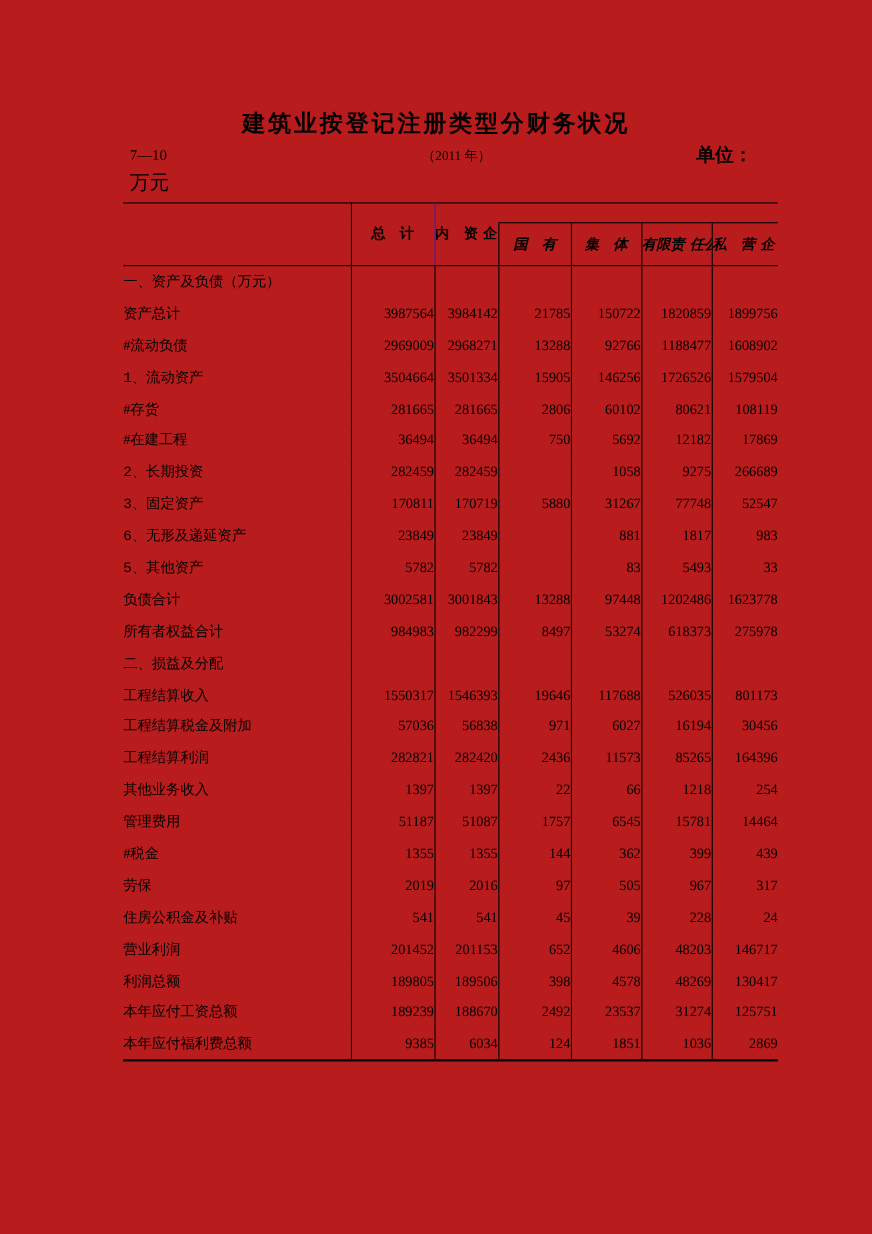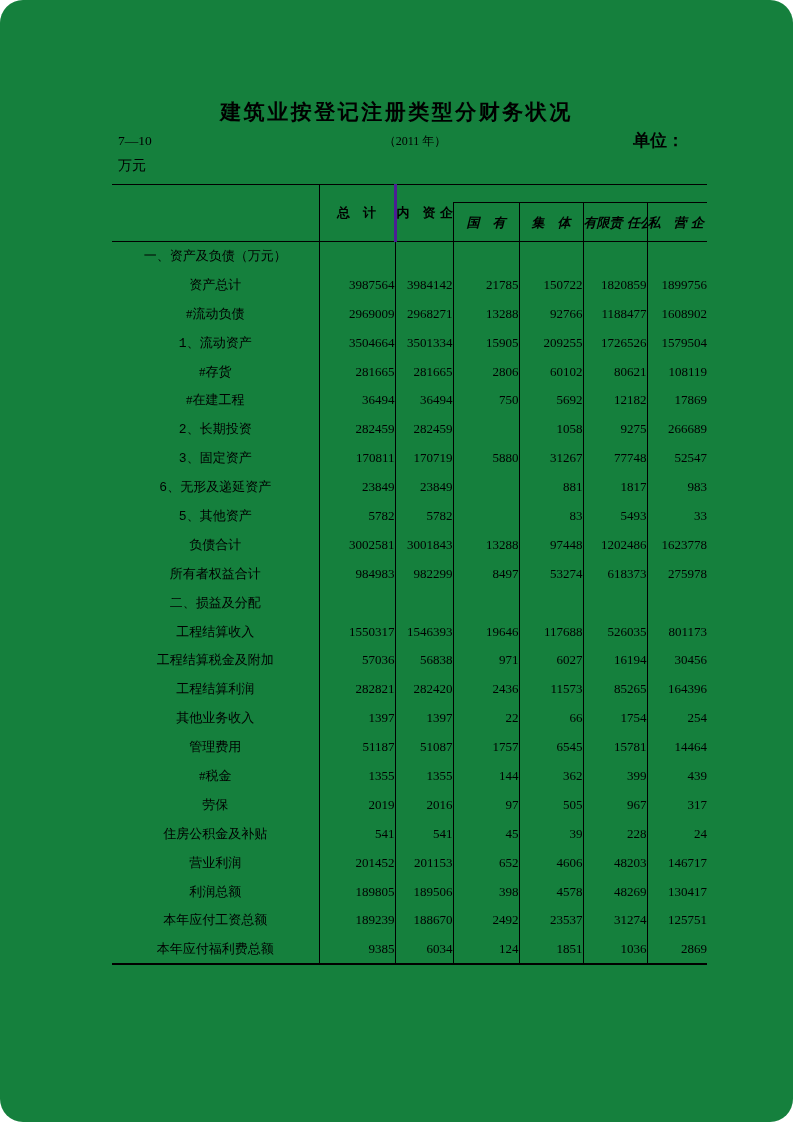--- a/index.html
+++ b/index.html
@@ -1,23 +1,22 @@
 <!DOCTYPE html>
 <html><head>
 <meta charset="utf-8">
 <style>
   html,body{margin:0;padding:0;background:#ffffff;}
   .page{
     position:relative;
     width:793px;height:1122px;
-    background:#15803d;
+    background:#b91c1c;
     font-family:"Liberation Serif","DejaVu Serif",serif;
     color:#000;
     overflow:hidden;
-    border-radius:23px;
   }
   .title{
     position:absolute;
     top:100px;left:0;width:793px;
     margin:0;
     text-align:center;
     font-family:"DejaVu Sans","Liberation Sans",sans-serif;
     font-weight:bold;
     font-size:21px;
     letter-spacing:2.5px;
@@ -31,21 +30,21 @@
     position:absolute;top:133px;left:415px;
     transform:translateX(-50%);
     font-size:12px;line-height:16px;white-space:nowrap;
   }
   .meta-right{
     position:absolute;top:133px;left:633px;
     font-size:17px;line-height:16px;white-space:nowrap;font-weight:bold;
   }
   .meta-unit{
     position:absolute;top:158px;left:118px;
-    font-size:14px;line-height:16px;
+    font-size:18px;line-height:16px;
   }
   table.stat-table{
     position:absolute;
     top:184px;left:112px;
     width:595px;
     border-collapse:collapse;
     table-layout:fixed;
     font-size:13px;
   }
   table.stat-table th, table.stat-table td{
@@ -65,21 +64,21 @@
   }
   tr.hr1{height:18px;}
   tr.hr2{height:39px;}
   th.c-label{
     border-top:1px solid #000;
     border-right:1px solid #000;
     border-bottom:1px solid #000;
   }
   th.c-total{
     border-top:1px solid #000;
-    border-right:3px solid #4c1d95;
+    border-right:1px solid #4c1d95;
     border-bottom:1px solid #000;
     line-height:18px;
   }
   th.c-domestic{
     border-top:1px solid #000;
     border-right:none;
     border-bottom:1px solid #000;
     line-height:26px;
   }
   th.c-band{
@@ -96,21 +95,21 @@
   }
   th.c-sub.last{border-right:none;}
   
   tbody tr{height:28.9px;}
   tbody td{
     vertical-align:middle;
     font-size:13px;
   }
   tbody td:not(:last-child){border-right:1px solid #000;}
   tbody tr:last-child td{border-bottom:2px solid #000;margin-top:30px;}
-  td.lab{text-align:center;}
+  td.lab{text-align:left;}
   td.num{text-align:right;padding-right:6px;}
   .ind0{padding-left:8px;}
   .ind1{padding-left:33px;font-family:Liberation Mono, monospace;}
   .ind2{padding-left:45px;}
   .ind3{padding-left:57px;}
   .ind4{padding-left:70px;}
 </style>
 </head>
 <body>
 
@@ -176,21 +175,21 @@
     <td class="num">13288</td>
     <td class="num">92766</td>
     <td class="num">1188477</td>
     <td class="num">1608902</td>
   </tr>
         <tr>
     <td class="lab ind1">1、流动资产</td>
     <td class="num">3504664</td>
     <td class="num">3501334</td>
     <td class="num">15905</td>
-    <td class="num">209255</td>
+    <td class="num">146256</td>
     <td class="num">1726526</td>
     <td class="num">1579504</td>
   </tr>
         <tr>
     <td class="lab ind3">#存货</td>
     <td class="num">281665</td>
     <td class="num">281665</td>
     <td class="num">2806</td>
     <td class="num">60102</td>
     <td class="num">80621</td>
@@ -294,21 +293,21 @@
     <td class="num">11573</td>
     <td class="num">85265</td>
     <td class="num">164396</td>
   </tr>
         <tr>
     <td class="lab ind1">其他业务收入</td>
     <td class="num">1397</td>
     <td class="num">1397</td>
     <td class="num">22</td>
     <td class="num">66</td>
-    <td class="num">1754</td>
+    <td class="num">1218</td>
     <td class="num">254</td>
   </tr>
         <tr>
     <td class="lab ind1">管理费用</td>
     <td class="num">51187</td>
     <td class="num">51087</td>
     <td class="num">1757</td>
     <td class="num">6545</td>
     <td class="num">15781</td>
     <td class="num">14464</td>

